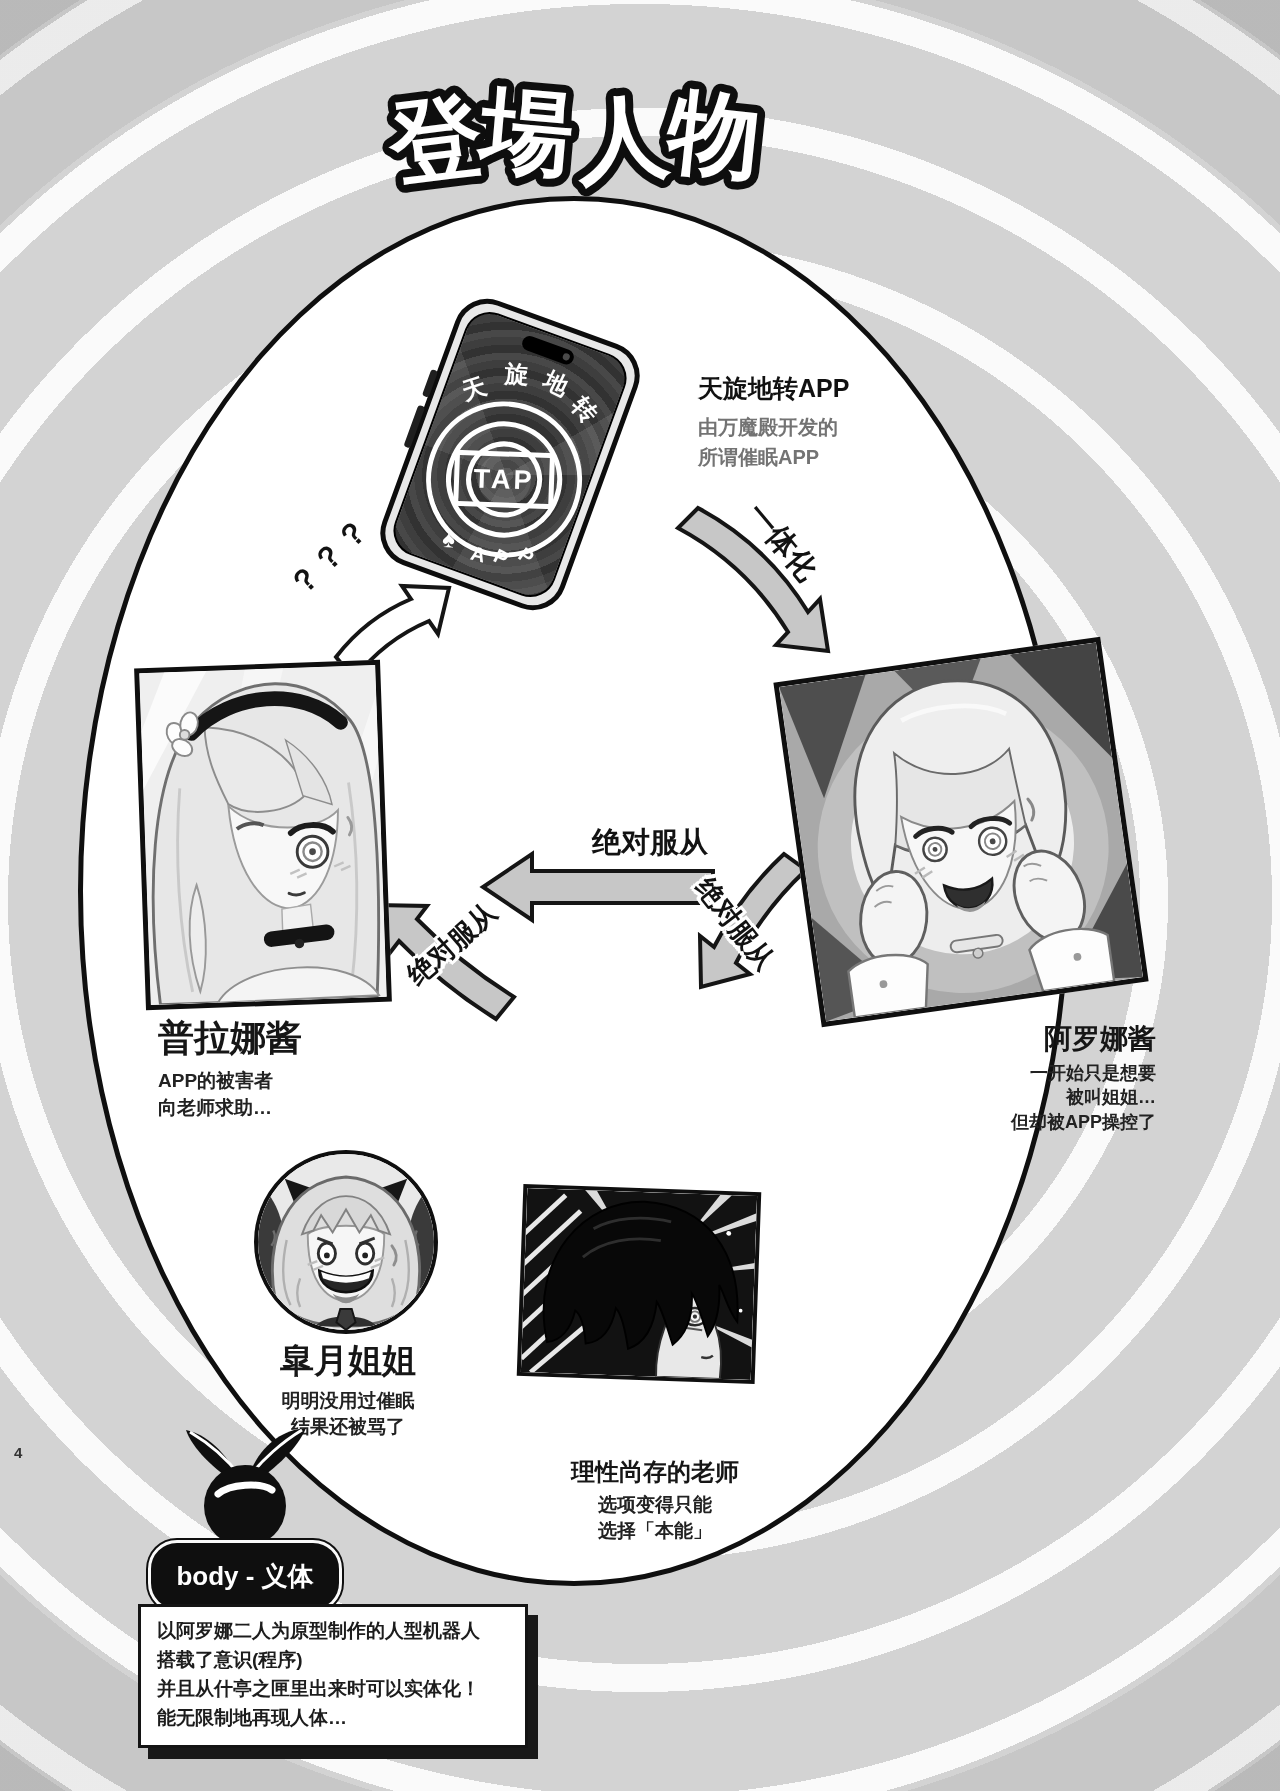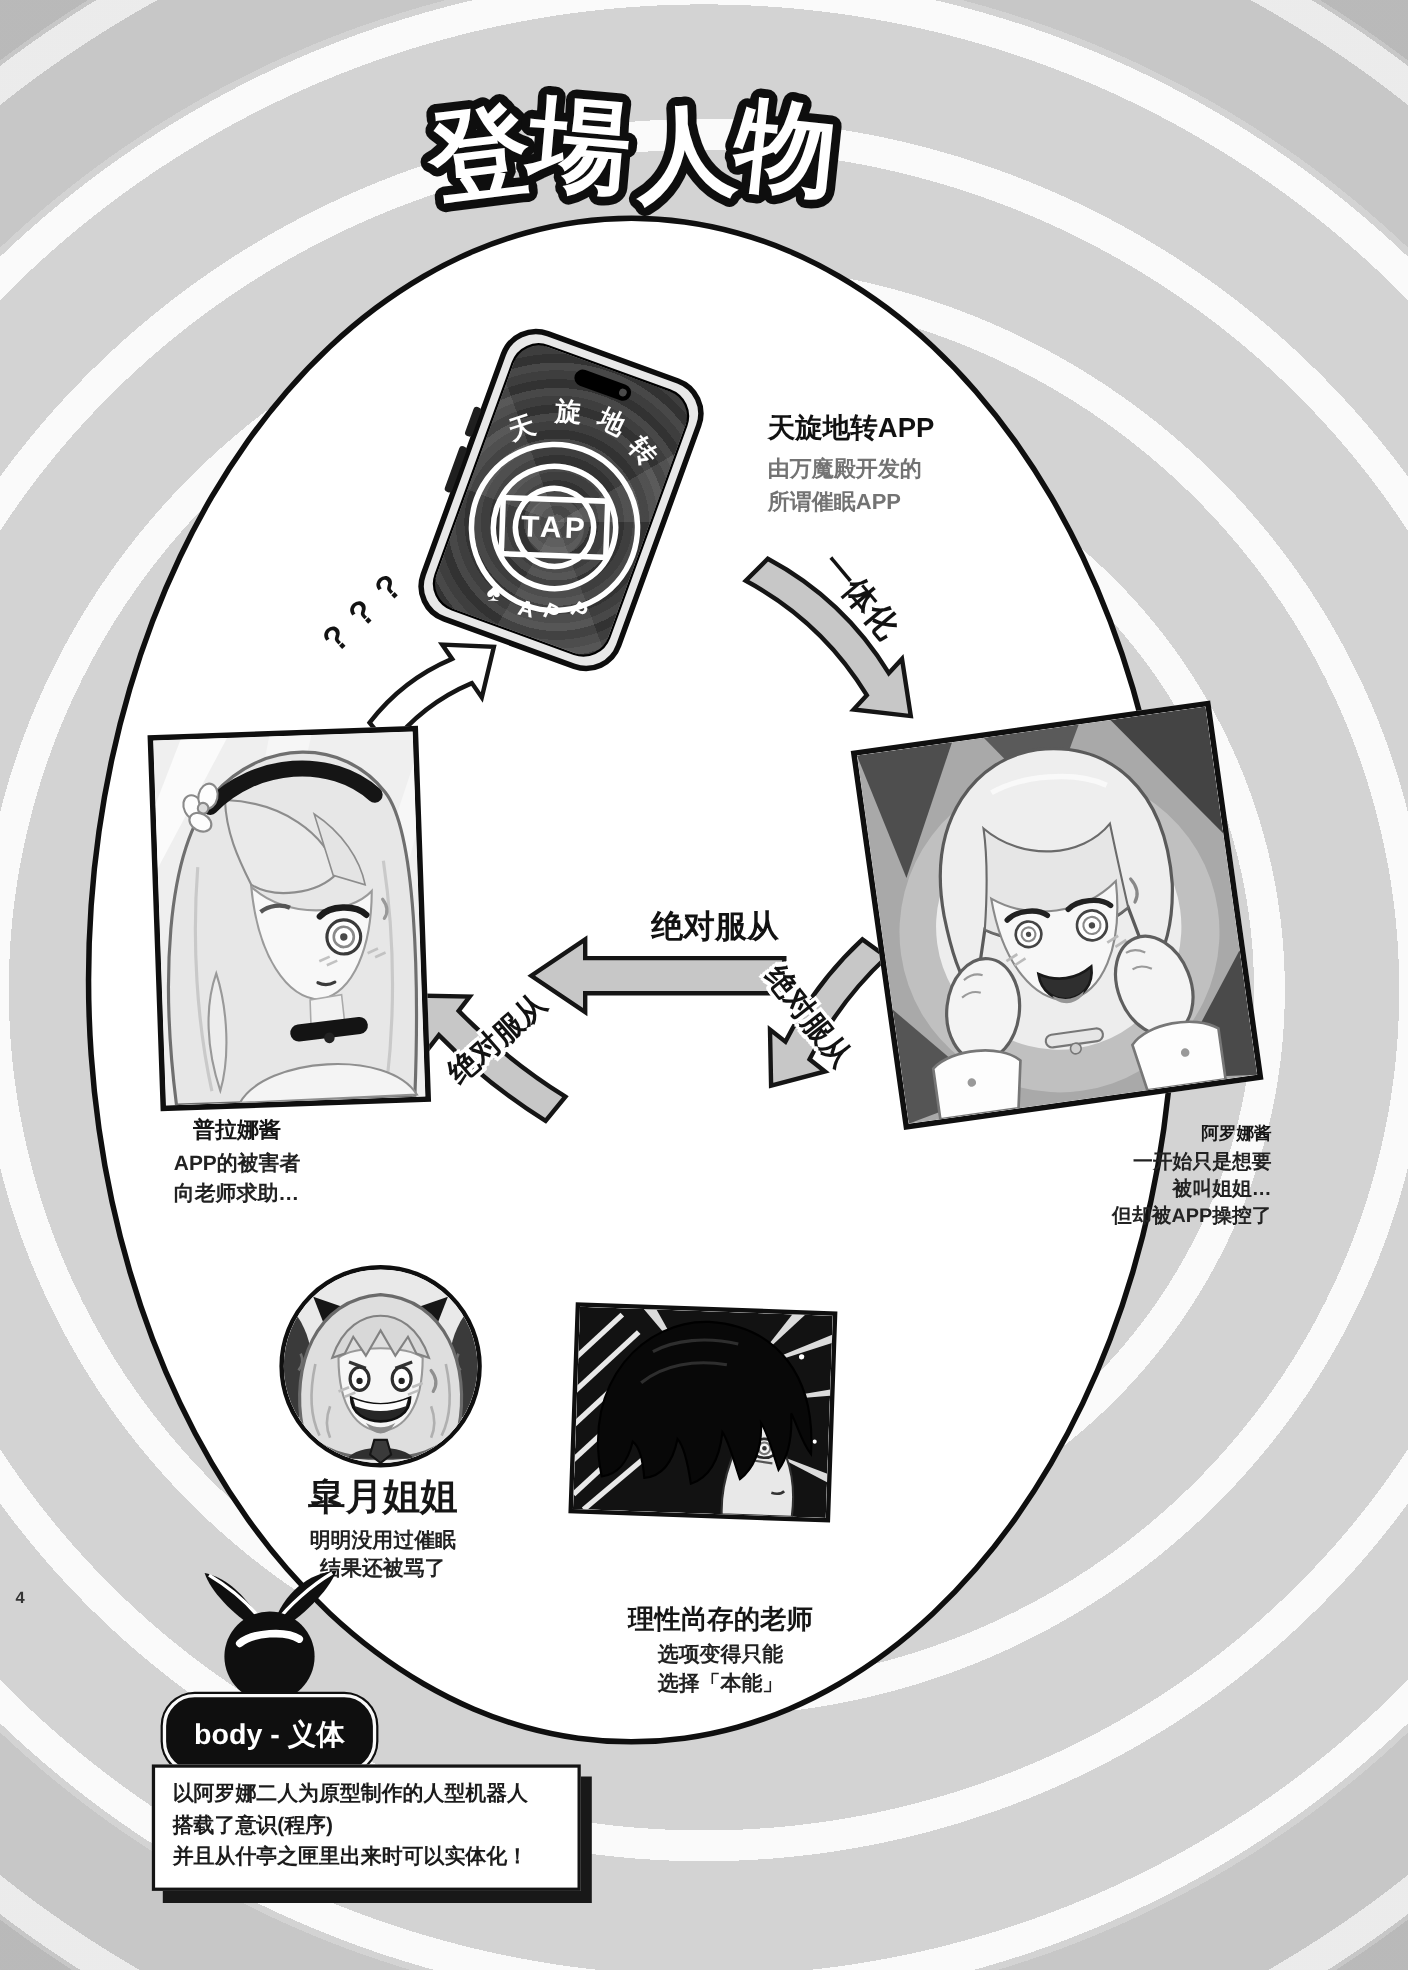--- a/index.html
+++ b/index.html
@@ -62,24 +62,24 @@
   #pt-plana{left:140px;top:664px;width:246px;height:342px;transform:rotate(-2deg);border:5px solid #0f0f0f;}
   #pt-arona{left:796px;top:658px;width:330px;height:348px;transform:rotate(-8deg);border:5px solid #0f0f0f;}
   #pt-teacher{left:520px;top:1188px;width:238px;height:192px;transform:rotate(2deg);border:4px solid #0f0f0f;}
   #pt-satsuki{left:254px;top:1150px;width:184px;height:184px;border-radius:50%;border:4px solid #0f0f0f;}
   .portrait svg{display:block;width:100%;height:100%;}
   
   .cap{position:absolute;z-index:4;color:#161616;}
   .cap .name{font-weight:900;}
   .cap .line{font-weight:600;color:#222;}
   #cap-plana{left:158px;top:1014px;}
-  #cap-plana .name{font-size:20px;margin-bottom:5px;text-align:center;}
+  #cap-plana .name{font-size:36px;margin-bottom:5px;text-align:center;}
   #cap-plana .line{font-size:19px;line-height:1.4;}
   #cap-arona{left:900px;top:1020px;width:256px;text-align:right;}
-  #cap-arona .name{font-size:16px;margin-bottom:3px;}
+  #cap-arona .name{font-size:28px;margin-bottom:3px;}
   #cap-arona .line{font-size:18px;line-height:1.35;}
   #cap-teacher{left:519px;top:1456px;width:272px;text-align:center;}
   #cap-teacher .name{font-size:24px;margin-bottom:4px;}
   #cap-teacher .line{font-size:19px;line-height:1.35;}
   #cap-satsuki{left:226px;top:1338px;width:244px;text-align:center;}
   #cap-satsuki .name{font-size:34px;margin-bottom:4px;}
   #cap-satsuki .line{font-size:19px;line-height:1.35;}
   
   #mascot{left:182px;top:1422px;width:130px;height:126px;z-index:6;}
   #pill{left:148px;top:1540px;width:194px;height:72px;z-index:6;background:#0f0f0f;border:3px solid #fafafa;box-shadow:0 0 0 2px #0f0f0f;border-radius:29px;display:flex;align-items:center;justify-content:center;color:#fff;font-size:26px;font-weight:900;box-sizing:border-box;}
@@ -349,15 +349,16 @@
   <path d="M120,8 C100,20 80,38 68,54" stroke="#fff" stroke-width="3" fill="none"></path>
   <circle cx="63" cy="84" r="41" fill="#0f0f0f"></circle>
   <path d="M36,72 C48,62 78,60 90,68" stroke="#fff" stroke-width="7" fill="none" stroke-linecap="round"></path>
 </svg>
 <div id="pill" class="abs">body - 义体</div>
 <div id="connector" class="abs"></div>
 <div id="body-box" class="abs">
   <div class="bl">以阿罗娜二人为原型制作的人型机器人</div>
   <div class="bl">搭载了意识(程序)</div>
   <div class="bl">并且从什亭之匣里出来时可以实体化！</div>
+  <div class="bl">能无限制地再现人体…</div>
 </div>
 
 <div id="page-num" class="abs">4</div>
 
 </body></html>

